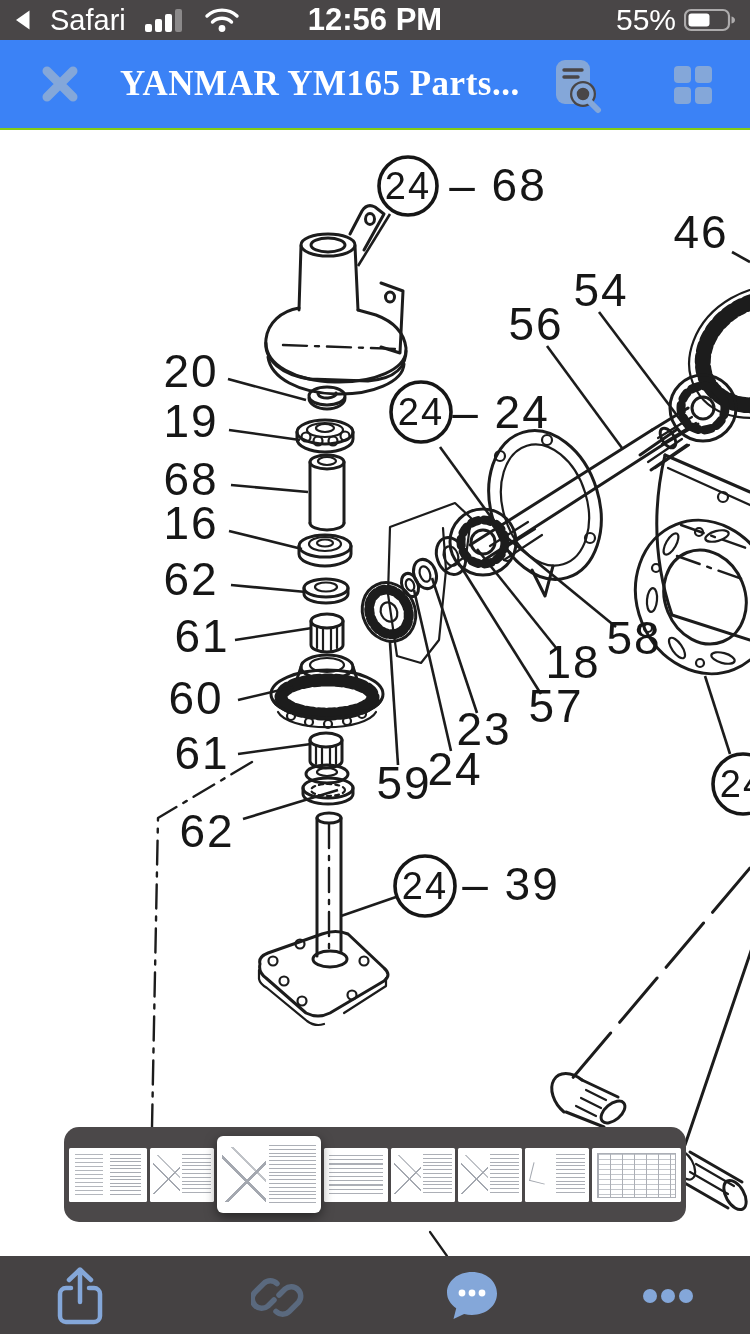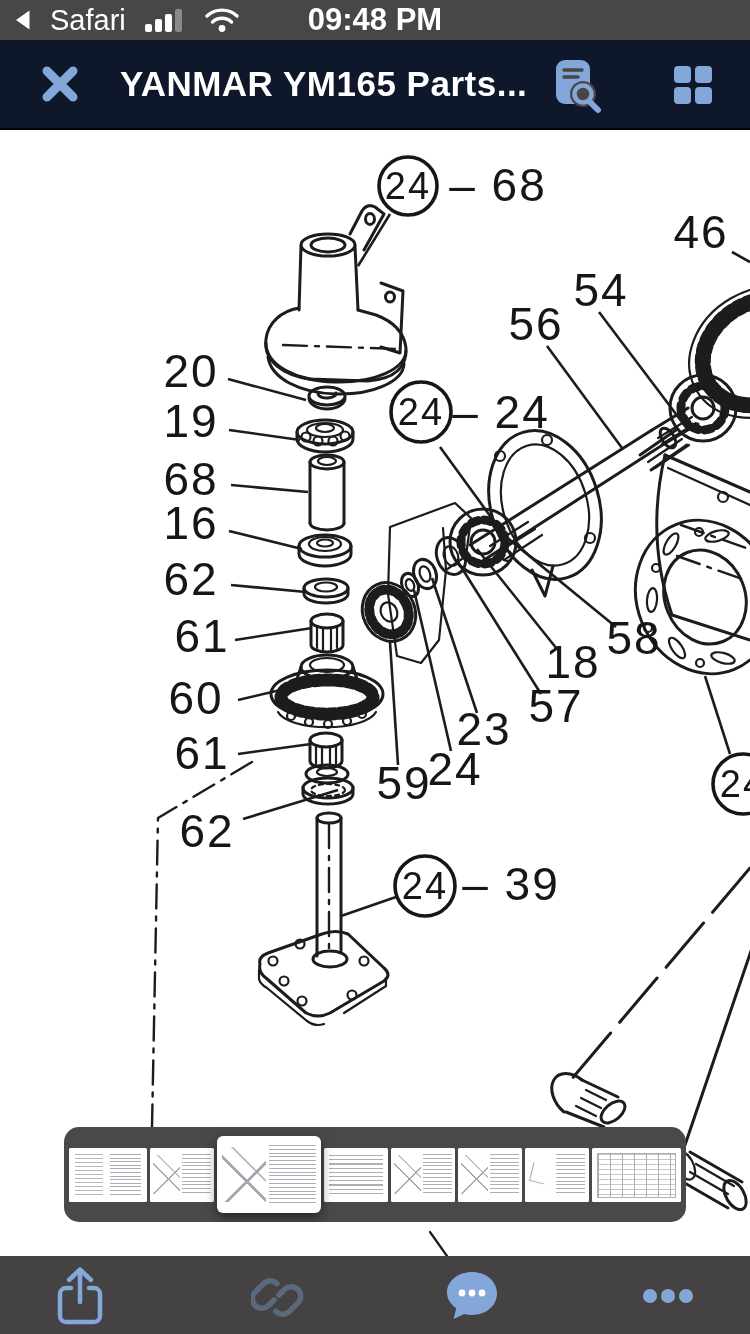--- a/index.html
+++ b/index.html
@@ -20,21 +20,21 @@
 
   
   .status-bar{position:absolute;left:0;top:0;width:750px;height:40px;background:#494647;color:#fff;}
   .sb-left{position:absolute;left:14px;top:0;height:40px;display:flex;align-items:center;gap:19px;}
   .sb-back-label{font-size:29px;color:#fff;}
   .sb-time{position:absolute;left:0;right:0;top:0;height:40px;display:flex;align-items:center;justify-content:center;
            font-size:31px;font-weight:bold;}
   .sb-right{position:absolute;right:14px;top:0;height:40px;display:flex;align-items:center;gap:8px;font-size:30px;}
 
   
-  .header{position:absolute;left:0;top:40px;width:750px;height:88px;background:#0f172a;border-bottom:2px solid #000000;}
+  .header{position:absolute;left:0;top:40px;width:750px;height:88px;background:#3b82f6;border-bottom:2px solid #84cc16;font-family:Liberation Serif, serif;}
   .hd-close{position:absolute;left:38px;top:22px;width:44px;height:44px;display:flex;align-items:center;justify-content:center;cursor:pointer;}
   .hd-title{position:absolute;left:120px;top:0;height:88px;display:flex;align-items:center;
             color:#fff;font-size:35px;font-weight:bold;letter-spacing:.5px;white-space:nowrap;}
   .hd-doc-search{position:absolute;left:552px;top:18px;width:52px;height:56px;cursor:pointer;}
   .hd-grid{position:absolute;left:672px;top:24px;width:44px;height:44px;cursor:pointer;}
 
   
   .thumbstrip{position:absolute;left:64px;top:1127px;width:622px;height:95px;background:#4b4849;border-radius:15px;}
   .thumb-row{position:absolute;left:5px;right:5px;top:0;height:95px;display:flex;align-items:center;gap:3px;overflow:hidden;}
   .thumb{background:#fff;height:54px;width:64px;flex:0 0 auto;position:relative;border-radius:1.5px;overflow:hidden;cursor:pointer;}
@@ -316,21 +316,29 @@
         <rect x="10" y="12" width="7" height="13" rx="2" fill="#ffffff"></rect>
         <rect x="20" y="7" width="7" height="18" rx="2" fill="#ffffff"></rect>
         <rect x="30" y="2" width="7" height="23" rx="2" fill="#8b898a"></rect>
       </svg>
       <svg width="36" height="26" viewBox="0 0 36 26">
         <path d="M3 9 a22 22 0 0 1 30 0" fill="none" stroke="#fff" stroke-width="3.4" stroke-linecap="round"></path>
         <path d="M8.5 15 a14 14 0 0 1 19 0" fill="none" stroke="#fff" stroke-width="3.4" stroke-linecap="round"></path>
         <circle cx="18" cy="21.5" r="3.4" fill="#fff"></circle>
       </svg>
     </div>
-    <div class="sb-time">09:48 PM</div>
+    <div class="sb-time">12:56 PM</div>
+    <div class="sb-right">
+      <span>55%</span>
+      <svg width="52" height="26" viewBox="0 0 52 26">
+        <rect x="1" y="3" width="44" height="20" rx="6" fill="none" stroke="rgba(255,255,255,.55)" stroke-width="2.2"></rect>
+        <rect x="4.5" y="6.5" width="21" height="13" rx="3" fill="#ffffff"></rect>
+        <path d="M47.5 9.5 q3.5 1 3.5 3.5 t-3.5 3.5 Z" fill="rgba(255,255,255,.55)"></path>
+      </svg>
+    </div>
   </div>
 
   <div class="header">
     <div class="hd-close">
       <svg width="42" height="42" viewBox="0 0 42 42">
         <path d="M8 8 L34 34 M34 8 L8 34" stroke="#84a7d9" stroke-width="9" stroke-linecap="round" fill="none"></path>
       </svg>
     </div>
     <div class="hd-title">YANMAR YM165 Parts...</div>
     <div class="hd-doc-search">

